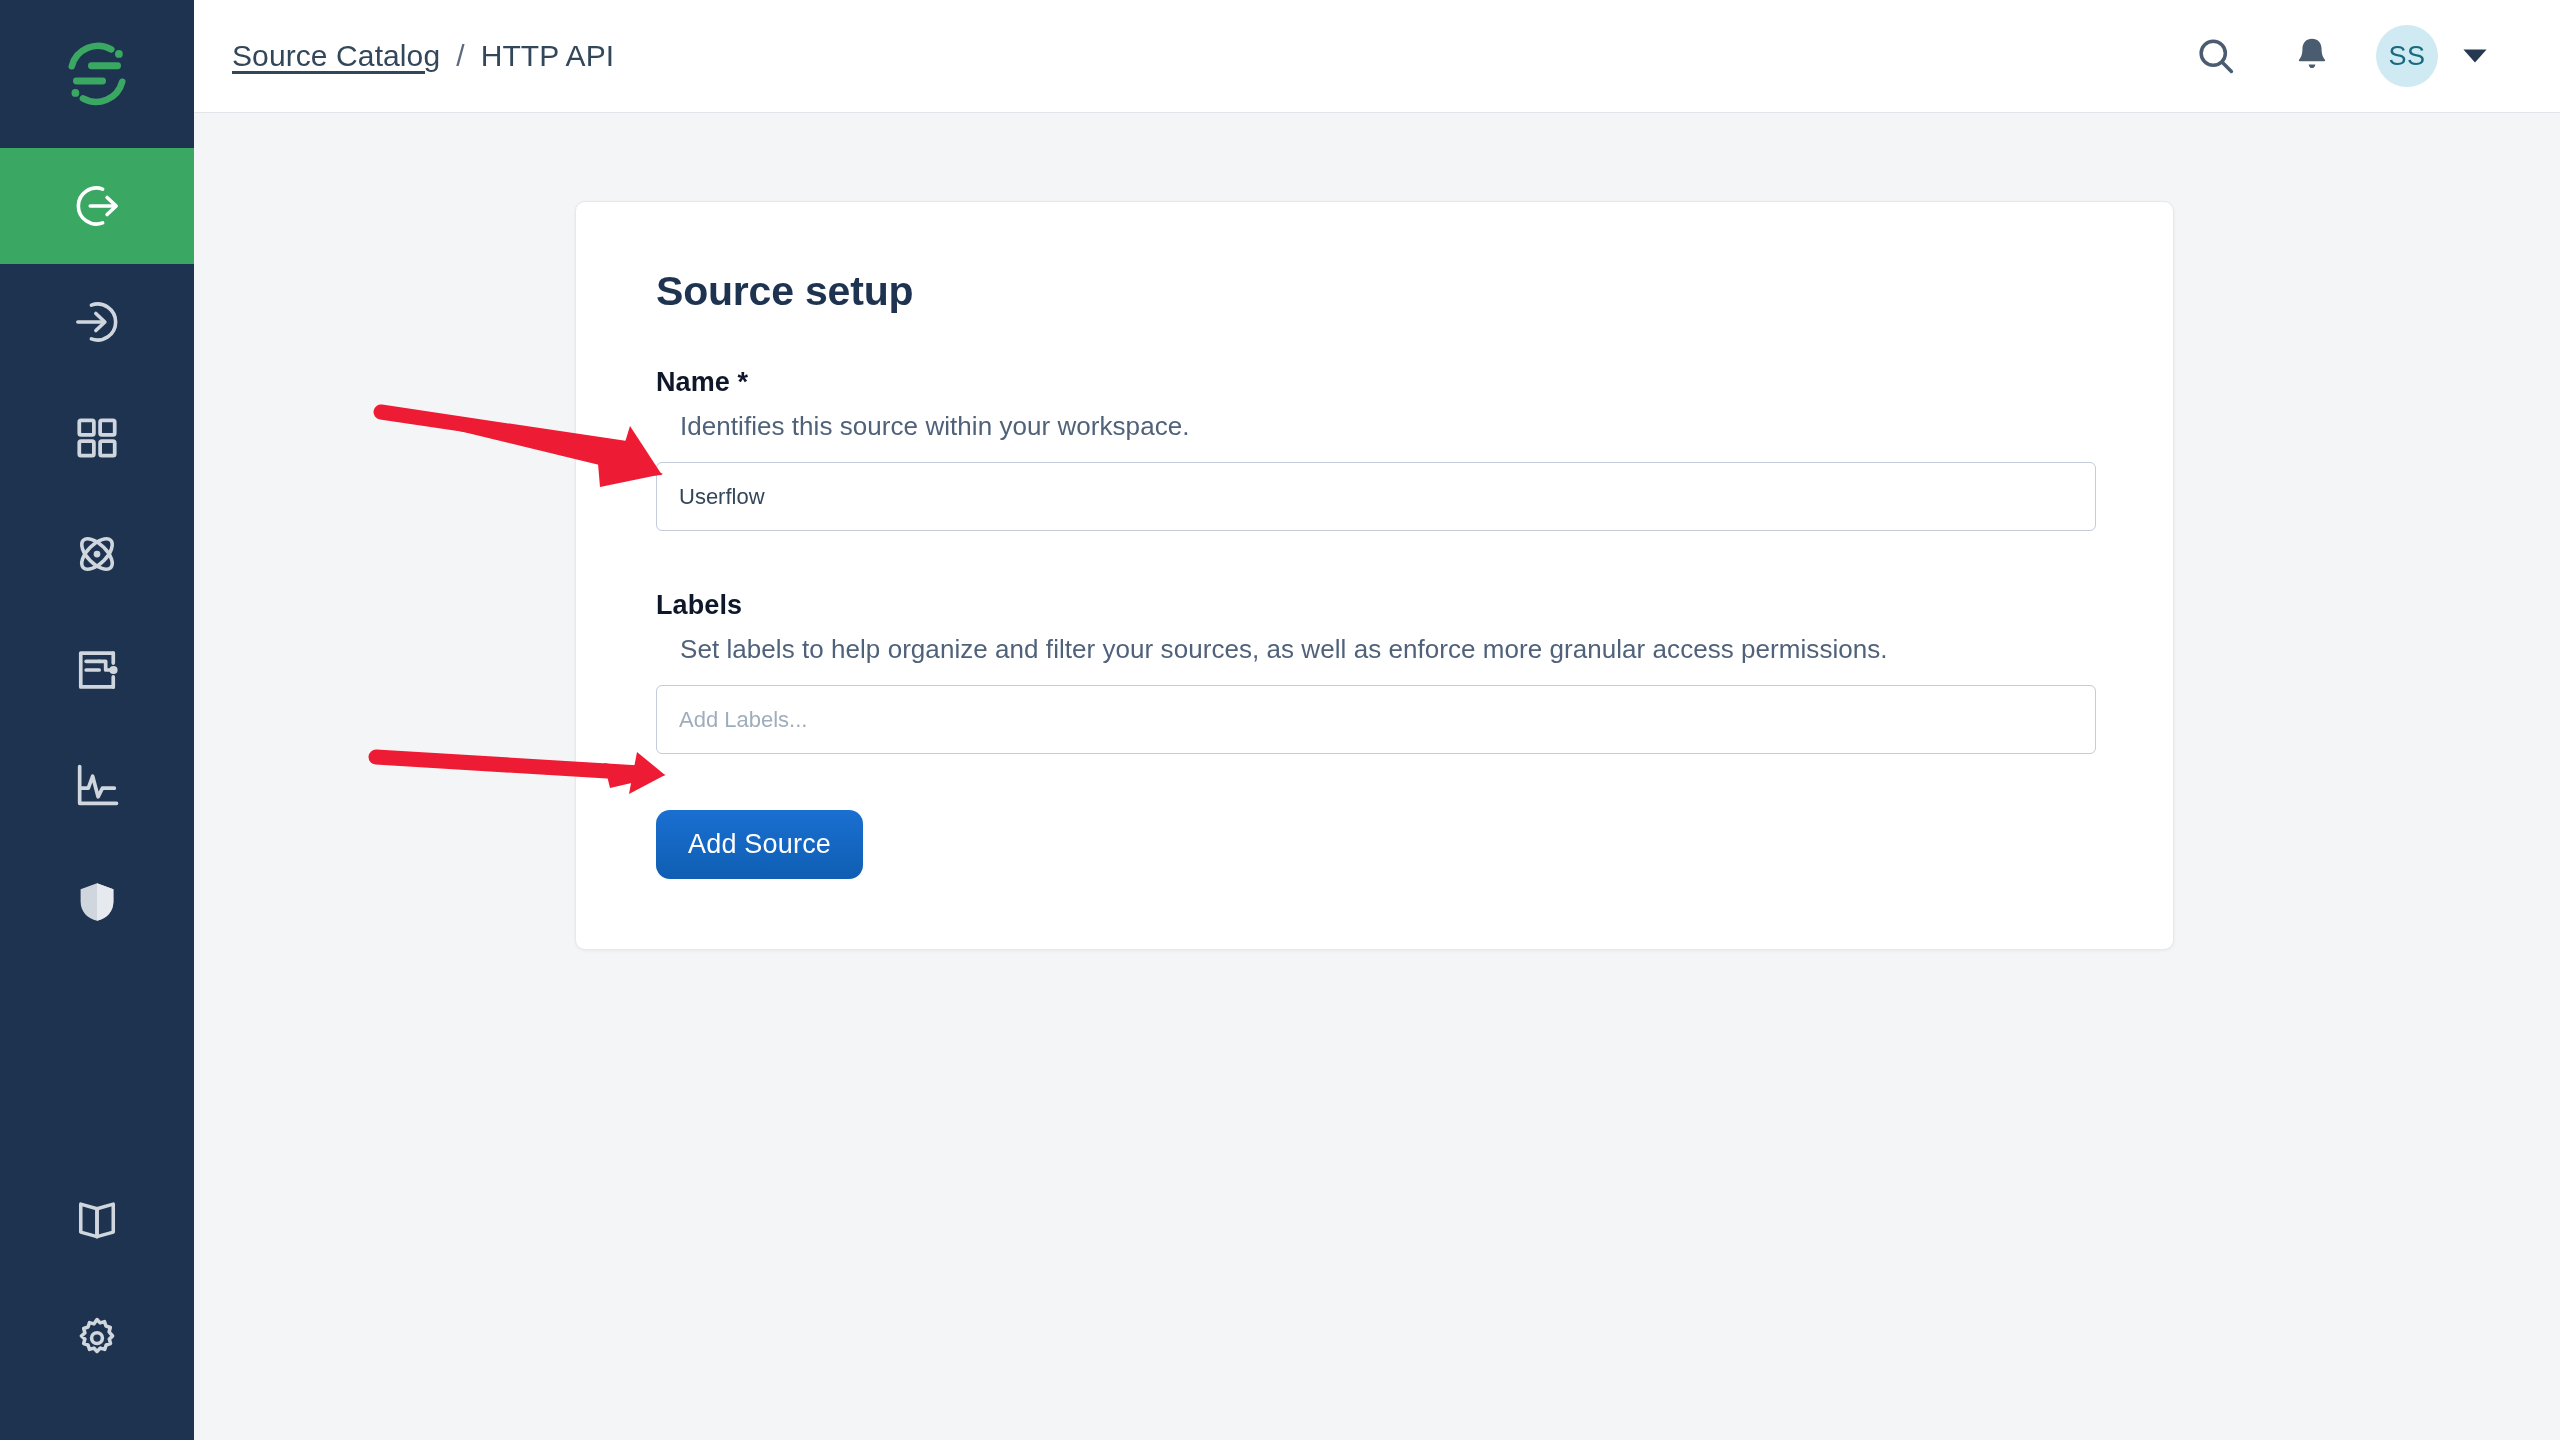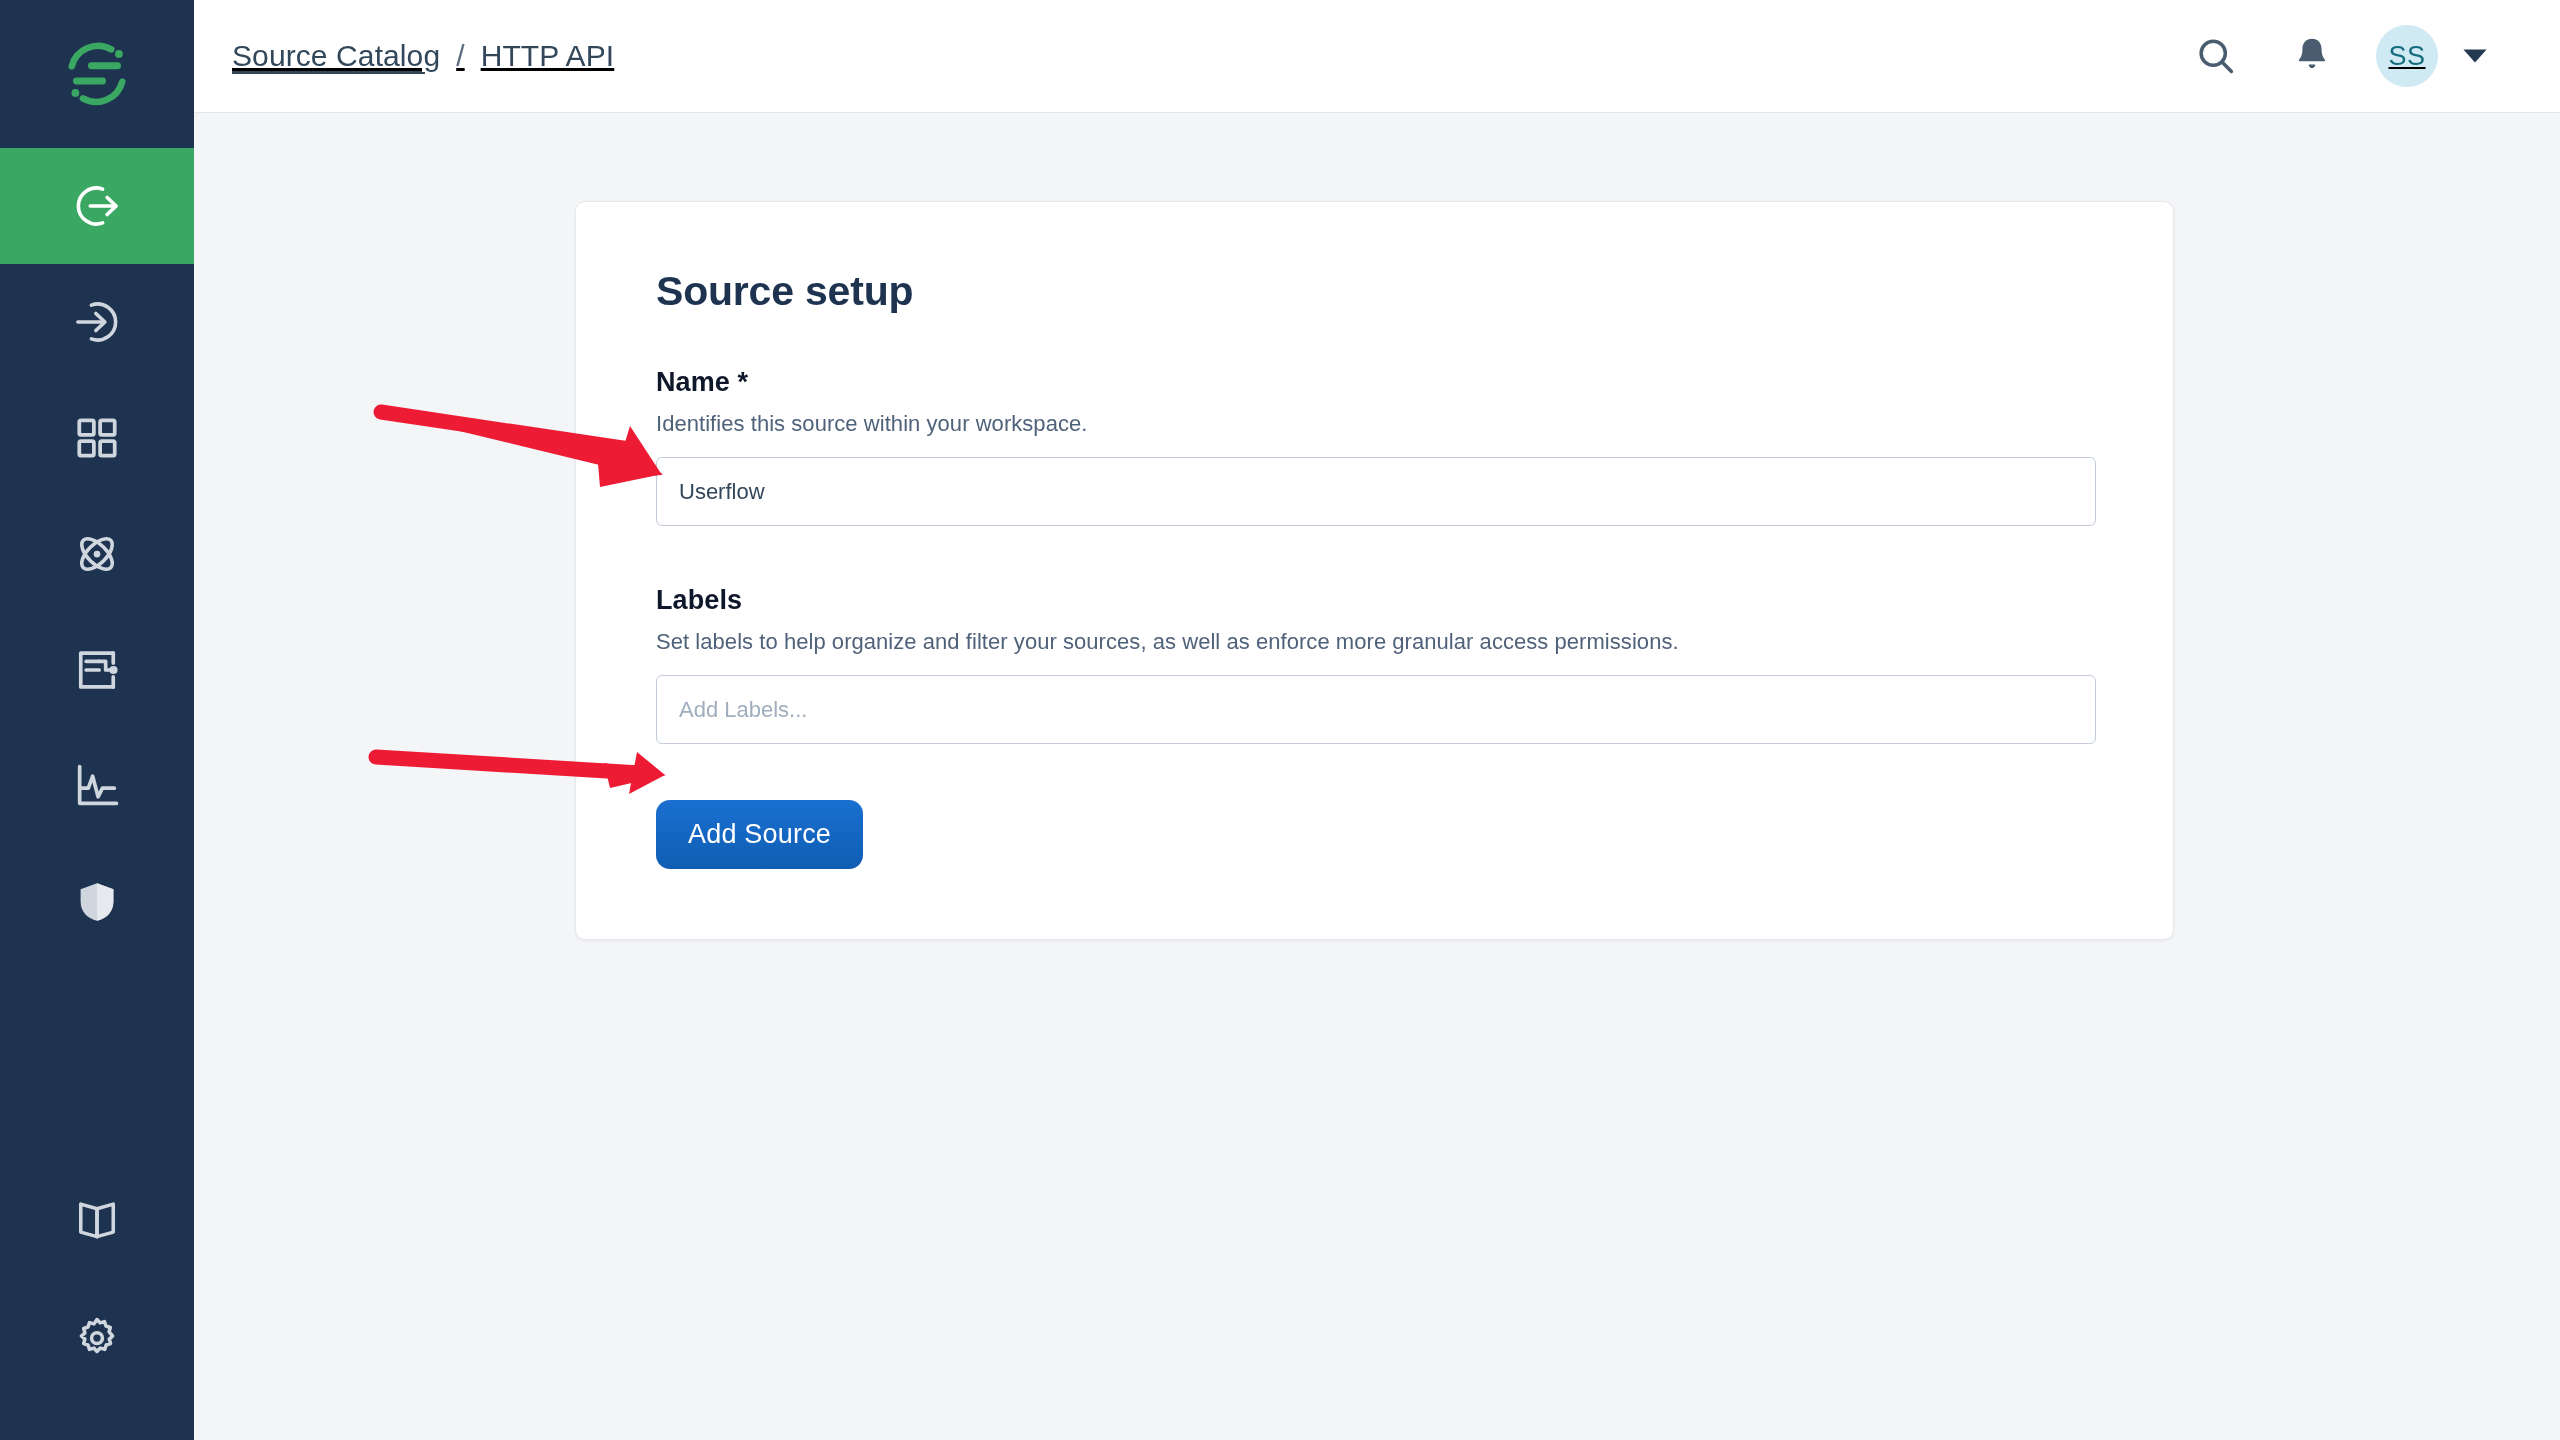--- a/index.html
+++ b/index.html
@@ -38,21 +38,21 @@
     justify-content: center;
     cursor: pointer;
   }
   .nav-item.active { background: #3aa863; }
   .nav-item svg { display: block; }
   .nav-spacer { flex: 1 1 auto; }
   .nav-bottom { width: 194px; display: flex; flex-direction: column; padding-bottom: 46px; }
   .nav-bottom .nav-item { height: 116px; }
 
   
-  .main { flex: 1 1 auto; height: 1440px; display: flex; flex-direction: column; min-width: 0; text-decoration: underline; }
+  .main { flex: 1 1 auto; height: 1440px; display: flex; flex-direction: column; min-width: 0; }
 
   
   .header {
     height: 113px;
     min-height: 113px;
     background: #ffffff;
     border-bottom: 1px solid #e2e5ea;
     display: flex;
     align-items: center;
     padding: 0 62px 0 38px;
@@ -130,24 +130,25 @@
   }
   .field { margin-bottom: 0; }
   .field-label {
     font-size: 27px;
     color: #0f172a;
     font-weight: bold;
     margin-bottom: 13px;
     letter-spacing: 0.1px;
   }
   .field-desc {
-    font-size: 22px;
+    font-size: 26px;
     color: #50627a;
     margin-bottom: 20px;
     letter-spacing: 0.05px;
+    margin-left: 24px;
   }
   .text-input {
     width: 1440px;
     height: 69px;
     border: 1px solid #c3ccd8;
     border-radius: 6px;
     font-size: 22px;
     color: #33475b;
     padding: 0 22px;
     font-family: "Liberation Sans", sans-serif;

